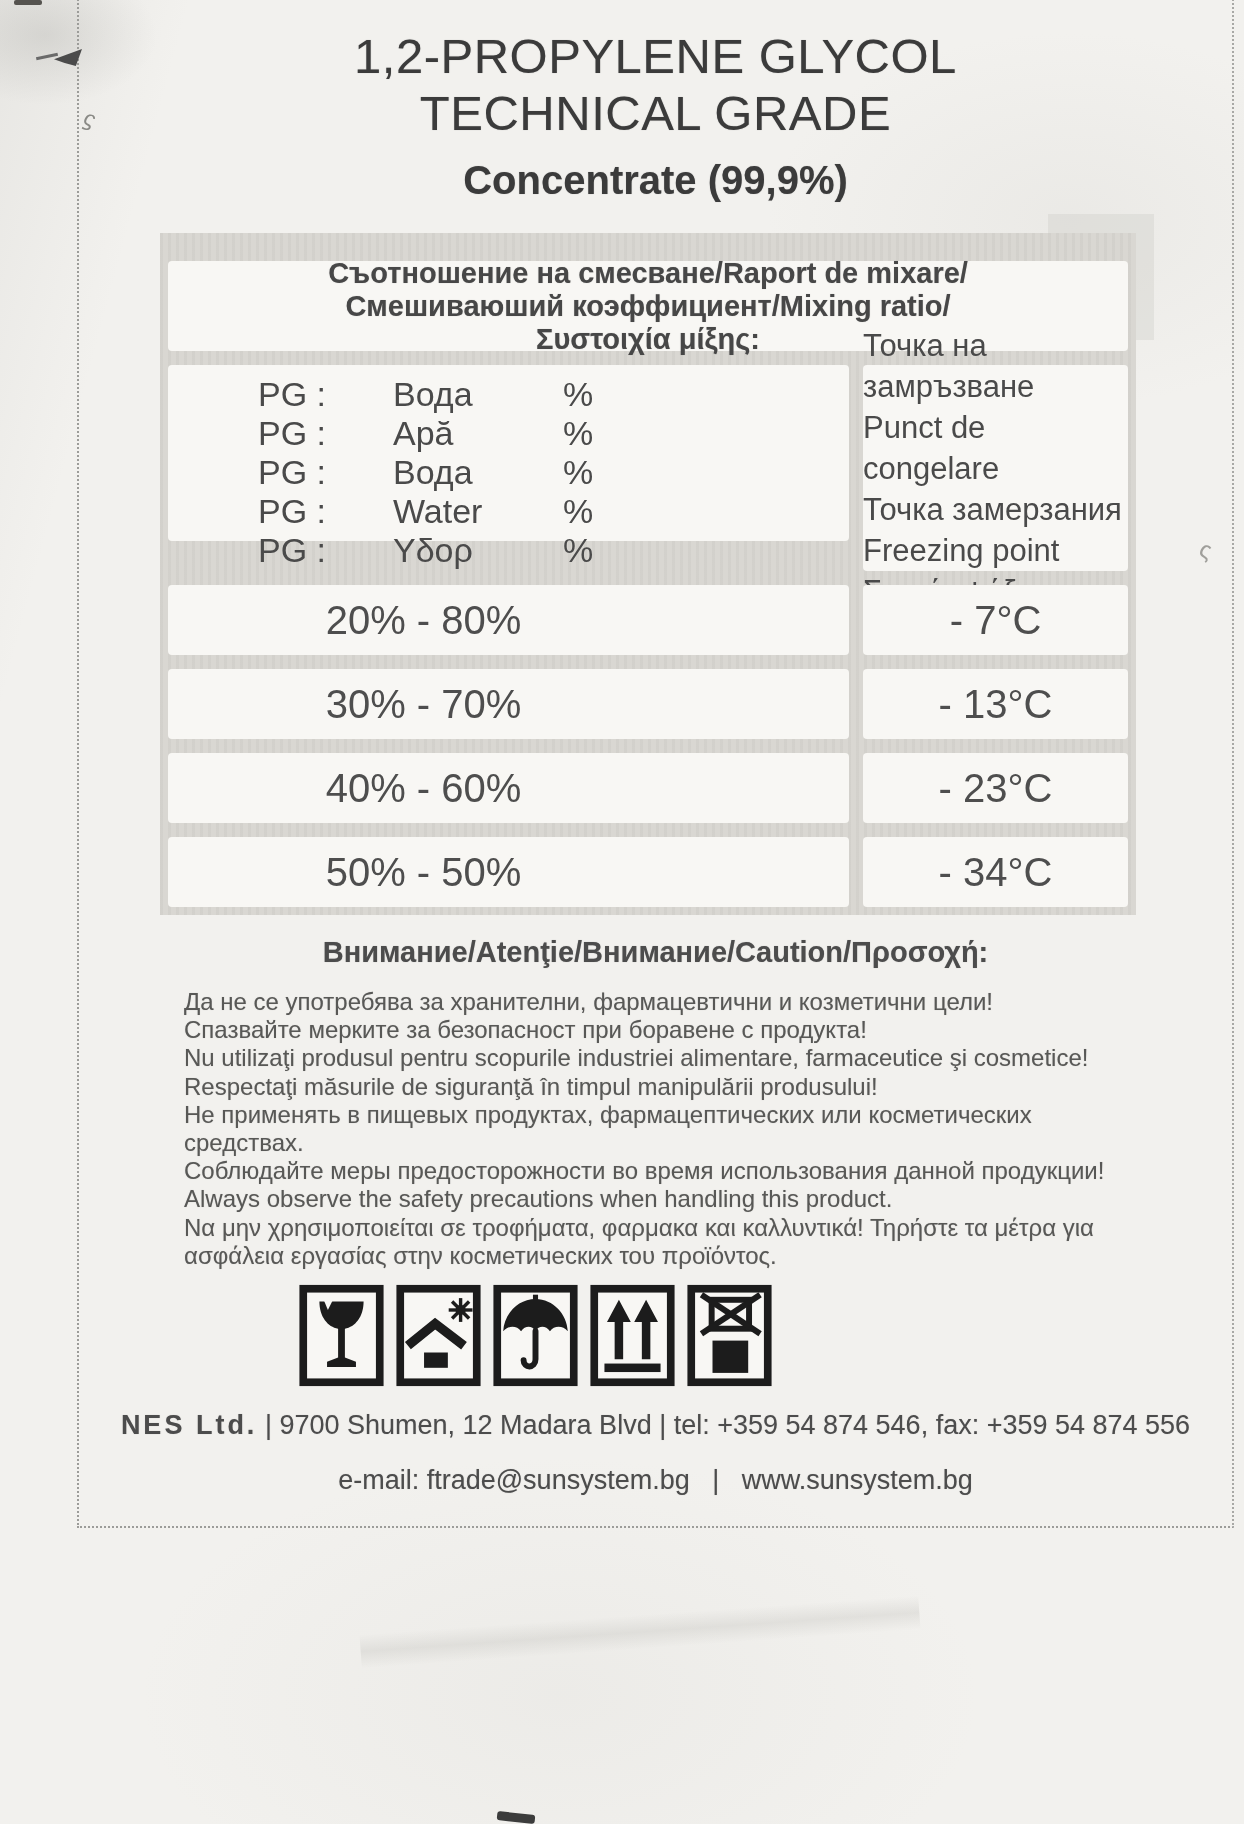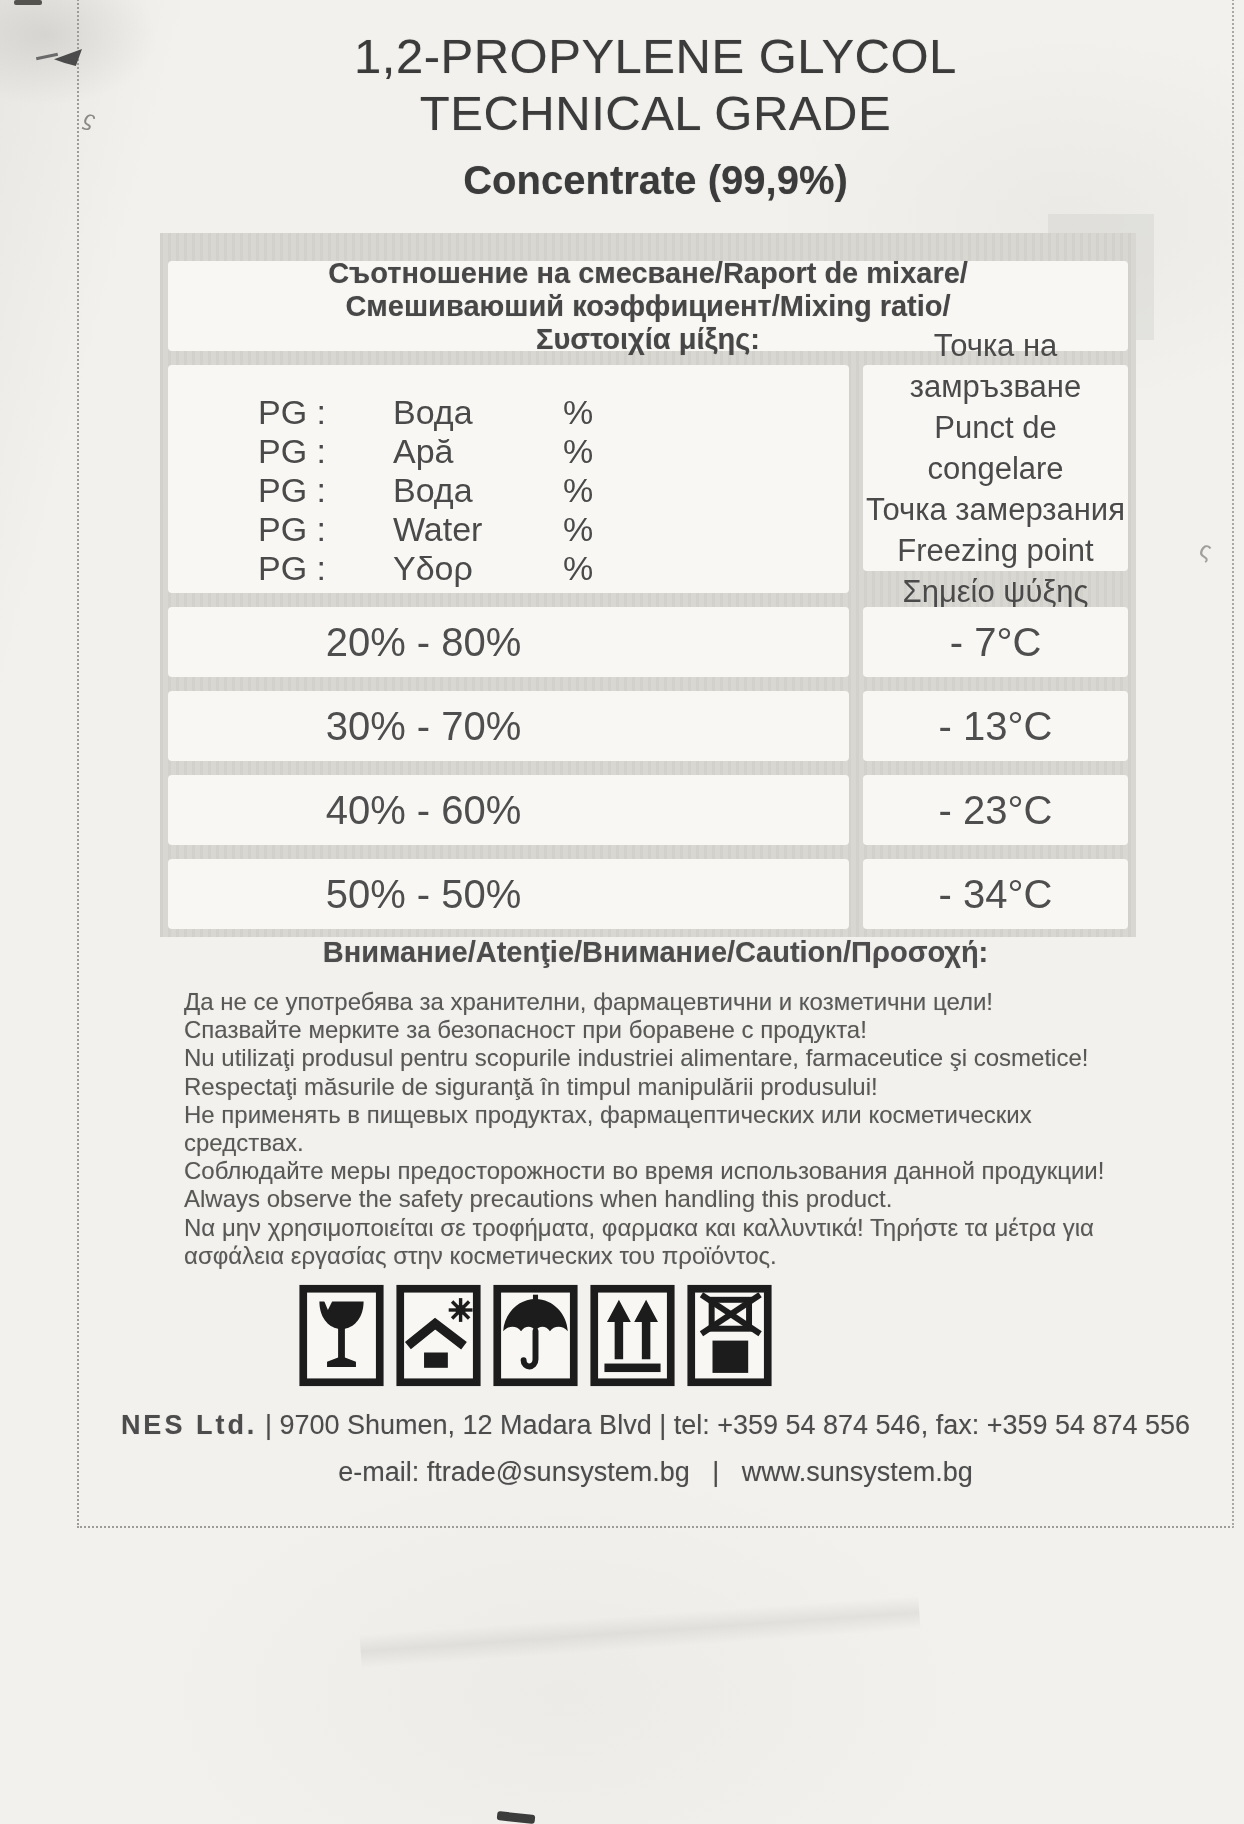--- a/index.html
+++ b/index.html
@@ -40,25 +40,25 @@
     padding:8px;
   }
   .cell { background:#f8f7f4; border-radius:4px; }
   .mix-header {
     height:90px; display:flex; flex-direction:column; justify-content:center;
     text-align:center; font-weight:bold; font-size:29px; line-height:33px; color:#474747;
     text-shadow:0 0 1px rgba(90,90,90,.4);
     margin-top:20px;
   }
   .mix-grid { display:grid; grid-template-columns:681px 1fr; column-gap:14px; row-gap:14px; margin-top:14px; }
-  .pg-cell { height:228px; padding-top:28px; padding-left:90px; color:#4a4a4a; }
+  .pg-cell { height:176px; padding-top:10px; padding-left:90px; color:#4a4a4a; }
   .pg-line { display:grid; grid-template-columns:135px 170px 60px; font-size:34px; line-height:39px; }
   .fz-cell {
     height:206px; display:flex; flex-direction:column; justify-content:center;
-    text-align:center; font-size:31px; line-height:41px; color:#4a4a4a;
+    text-align:left; font-size:31px; line-height:41px; color:#4a4a4a;
   }
   .ratio-cell {
     height:70px; display:flex; align-items:center; justify-content:center;
     font-size:40px; color:#4e4e4e;text-align:right;
   }
   .ratio-cell.mix { padding-right:170px; }
   .ratio-cell.temp { }
 
   .caution-head {
     position:absolute; left:77px; top:936px; width:1157px; text-align:center;
@@ -71,21 +71,21 @@
   }
   .icons-row { position:absolute; left:299px; top:1283px; display:flex; gap:12px; }
   .picto { width:85px; height:105px; }
   .picto svg { display:block; width:100%; height:100%; }
 
   .footer {
     position:absolute; left:77px; top:1410px; width:1157px; text-align:center;
     font-size:27px; color:#4c4c4c; text-shadow:0 0 1px rgba(110,110,110,.35);
   }
   .footer .company { font-weight:bold; letter-spacing:3px; }
-  .footer-line2 { margin-top:16px; }
+  .footer-line2 { margin-top:24px; }
 
   
   .mark-arrow { position:absolute; left:54px; top:49px; width:28px; height:17px; background:#4b4b4b;
     clip-path:polygon(0 60%, 100% 0, 78% 100%, 38% 82%); }
   .mark-arrow-tail { position:absolute; left:36px; top:55px; width:22px; height:3px; background:#6a6a6a; transform:rotate(-12deg); }
   .mark-gamma { position:absolute; left:84px; top:106px; font-size:22px; color:#8a8a86; transform:rotate(14deg); font-style:italic; }
   .gray-box { position:absolute; left:1048px; top:214px; width:106px; height:126px; background:rgba(203,202,197,.35); }
   .squiggle-a { position:absolute; left:1200px; top:536px; font-size:24px; color:#a09f9b; transform:rotate(18deg); }
   .squiggle-b { position:absolute; left:946px; top:584px; font-size:20px; color:#aeada9; transform:rotate(-8deg); }
   .mark-bottom { position:absolute; left:497px; top:1813px; width:38px; height:9px; background:#3c3c3c; border-radius:3px; transform:rotate(6deg); }

